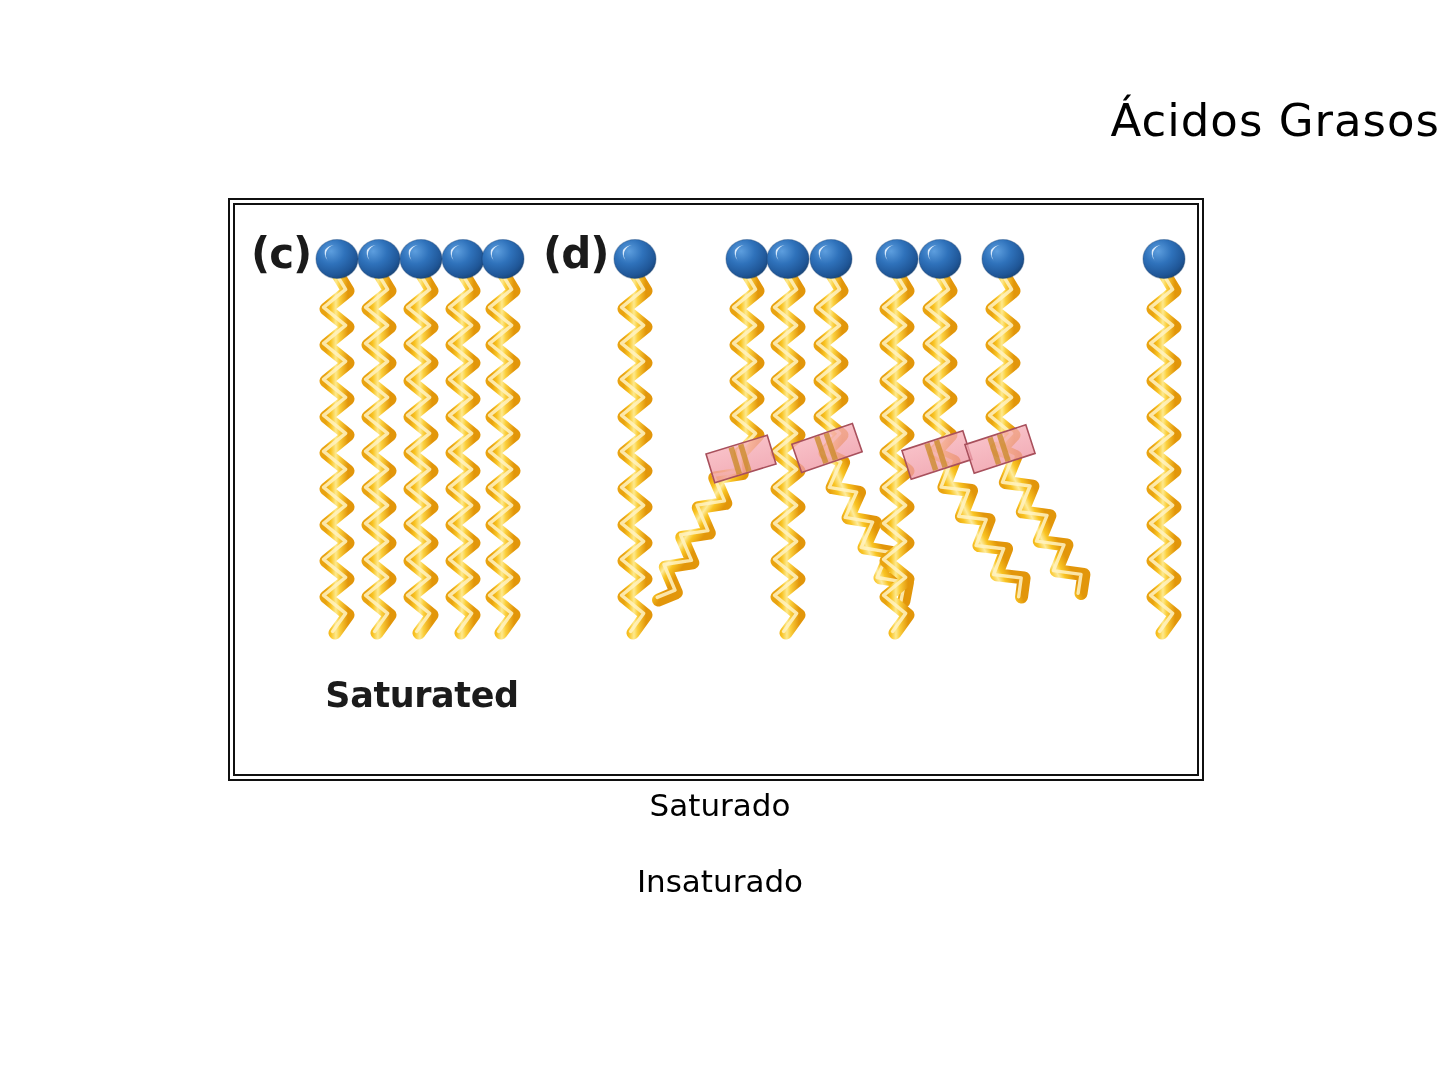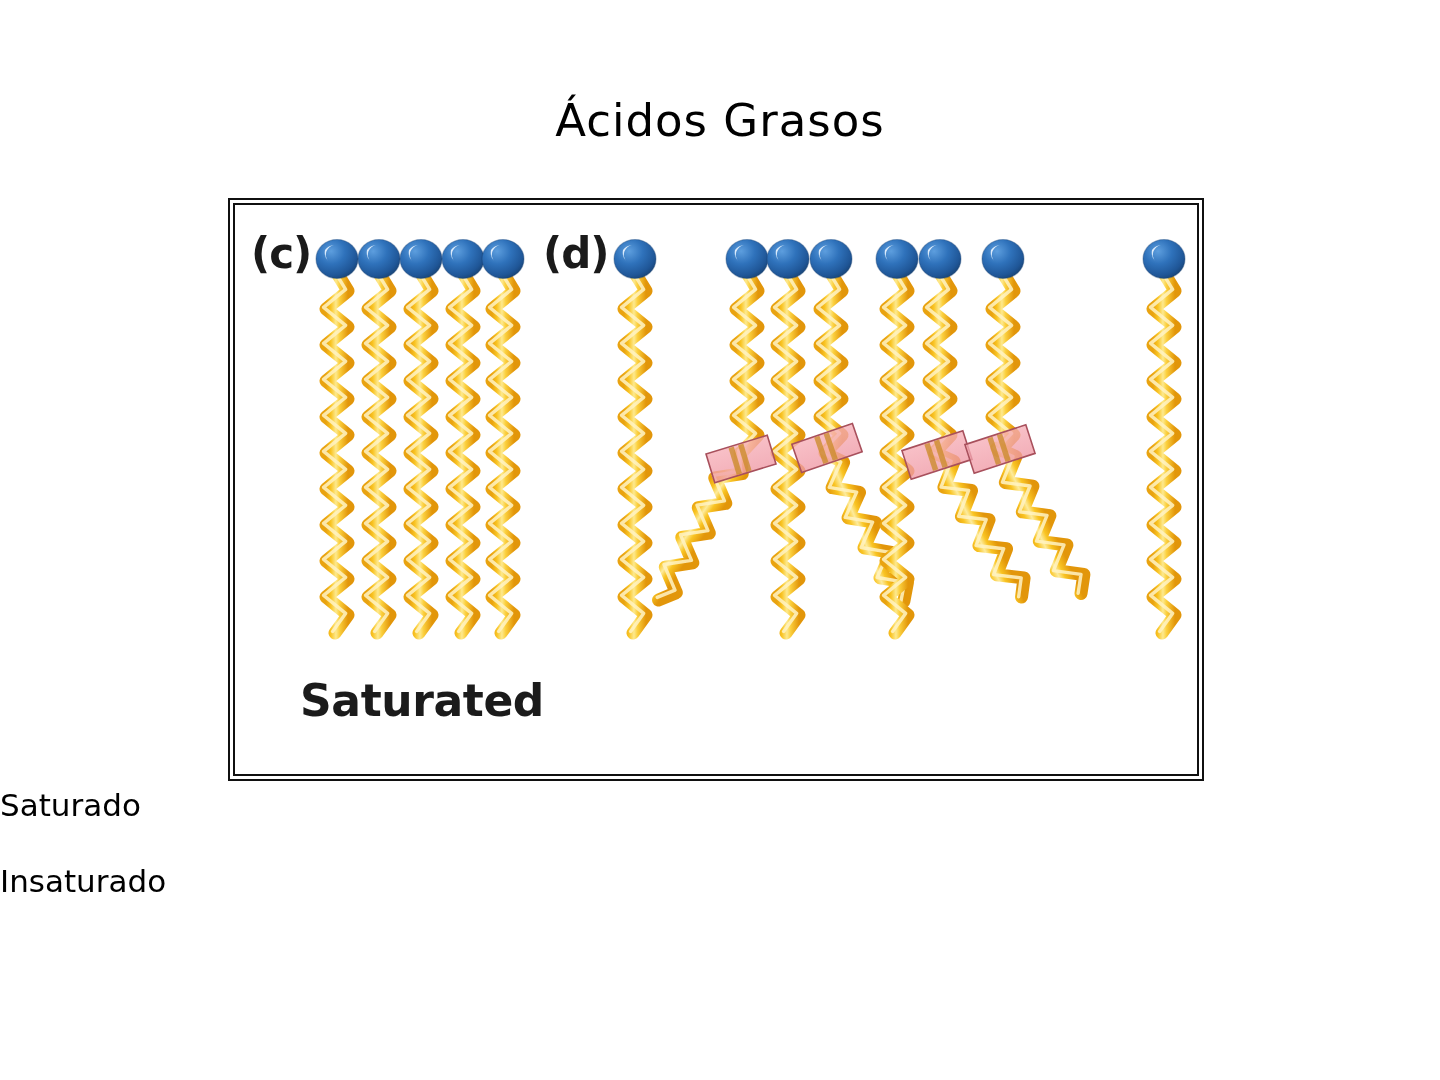--- a/index.html
+++ b/index.html
@@ -14,21 +14,21 @@
     overflow: hidden;
     font-family: "DejaVu Sans", sans-serif;
   }
 
   
   #slide-title {
     position: absolute;
     left: 0;
     top: 98px;
     width: 1440px;
-    text-align: center;
+    text-align: right;
     font-family: "DejaVu Sans", sans-serif;
     font-size: 45px;
     font-weight: 400;
     letter-spacing: 1px;
     color: #000000;
     line-height: 1;
   }
 
   
   #figure-frame {
@@ -64,21 +64,21 @@
     letter-spacing: -1px;
   }
   #panel-c-letter { left: 16px; top: 28px; }
   #panel-d-letter { left: 308px; top: 28px; }
 
   
   .panel-caption {
     position: absolute;
     font-family: "DejaVu Sans", sans-serif;
     font-weight: bold;
-    font-size: 44px;
+    font-size: 35px;
     line-height: 1.28;
     color: #1b1b1b;
     text-align: center;
     letter-spacing: -0.4px;
   }
   #caption-c {
     left: 42px;
     top: 468px;
     width: 290px;
   }
@@ -86,20 +86,21 @@
     left: 380px;
     top: 468px;
     width: 570px;
   }
 
   
   .es-label {
     position: absolute;
     width: 1440px;
     left: 0;
+    text-align: center;
     font-family: "DejaVu Sans", sans-serif;
     font-size: 31px;
     color: #000000;
     line-height: 1;
   }
   #label-saturado { top: 790px; }
   #label-insaturado { top: 866px; }
 
   
   #fatty-acid-art {

